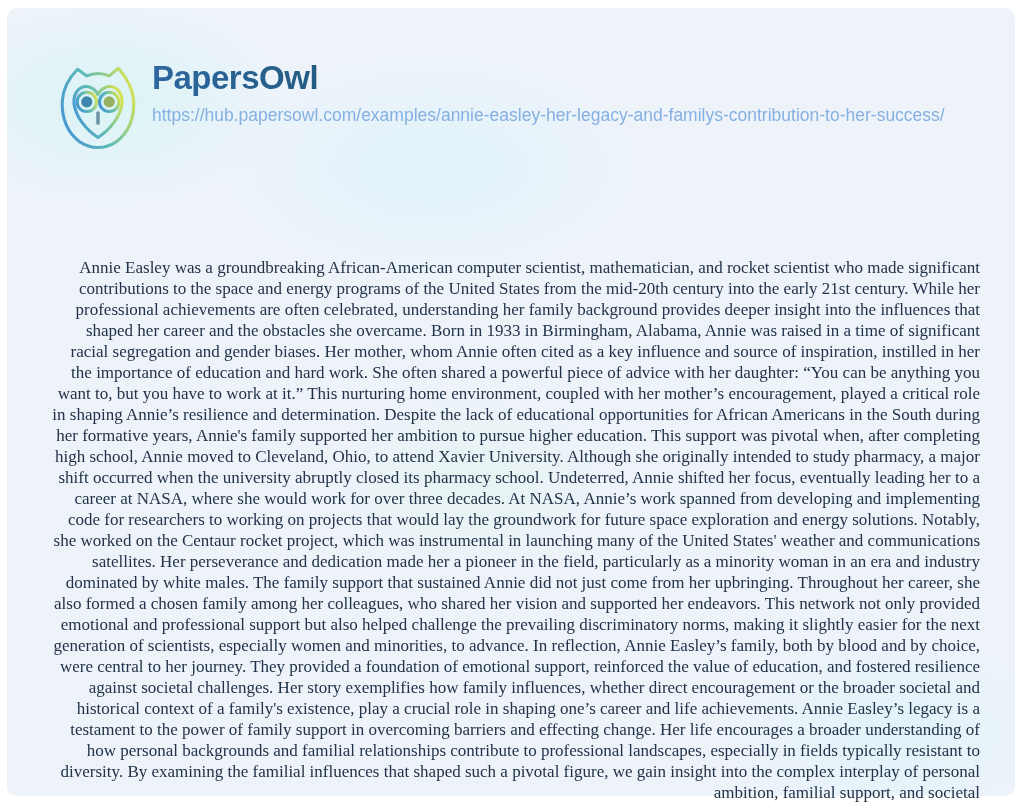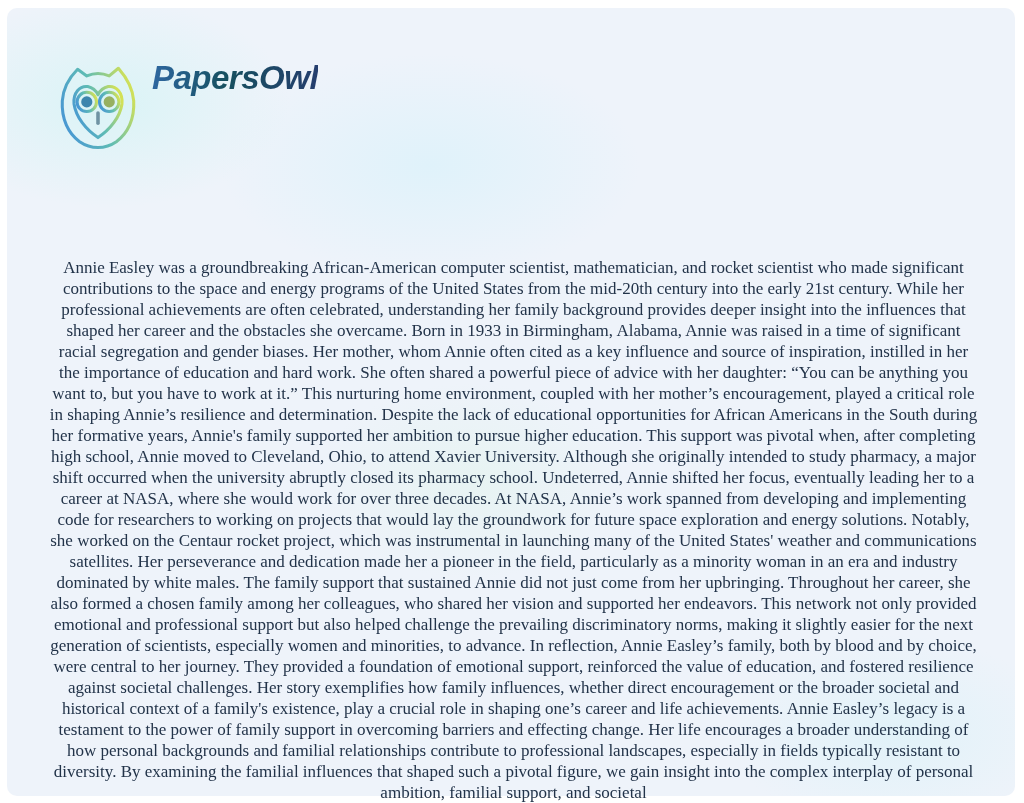--- a/index.html
+++ b/index.html
@@ -22,21 +22,21 @@
       #eef3fa;
   }
   .logo {
     position:absolute;
     left:40px; top:47px;
     width:102px; height:104px;
   }
   .logo svg { width:100%; height:100%; display:block; }
   .brand-block {
     position:absolute;
-    left:145px; top:52px;font-style:italic;
+    left:145px; top:52px;
   }
   .brand {
     font-size:33px;
     font-weight:700;
     letter-spacing:-0.5px;
     line-height:1.1;
     color:#1d4866;
   }
   @supports (-webkit-background-clip: text) {
     .brand {
@@ -67,21 +67,21 @@
     letter-spacing:0.1px;
   }
   .article-body {
     position:absolute;
     left:40px; top:249px;
     width:933px;
     font-family:"Liberation Serif", serif;
     font-size:17px;
     line-height:21px;
     color:#223349;
-    text-align:center;
+    text-align:right;
   }
 </style>
 </head>
 <body>
 
 <div class="canvas">
 
   <div class="logo">
     <span>
       <svg viewBox="0 0 100 100" aria-hidden="true">
@@ -100,18 +100,19 @@
           <path d="M 50 56 L 50 66" stroke="#6f93a3" stroke-width="3.5"></path>
         </g>
         <circle cx="39" cy="45" r="5.5" fill="#3d85ad"></circle>
         <circle cx="61" cy="45" r="5.5" fill="#97b061"></circle>
       </svg>
     </span>
   </div>
 
   <div class="brand-block">
     <div class="brand">PapersOwl</div>
+    <a class="site-url" href="#">https://hub.papersowl.com/examples/annie-easley-her-legacy-and-familys-contribution-to-her-success/</a>
   </div>
 
 
   <p class="article-body">Annie Easley was a groundbreaking African-American computer scientist, mathematician, and rocket scientist who made significant contributions to the space and energy programs of the United States from the mid-20th century into the early 21st century. While her professional achievements are often celebrated, understanding her family background provides deeper insight into the influences that shaped her career and the obstacles she overcame. Born in 1933 in Birmingham, Alabama, Annie was raised in a time of significant racial segregation and gender biases. Her mother, whom Annie often cited as a key influence and source of inspiration, instilled in her the importance of education and hard work. She often shared a powerful piece of advice with her daughter: “You can be anything you want to, but you have to work at it.” This nurturing home environment, coupled with her mother’s encouragement, played a critical role in shaping Annie’s resilience and determination. Despite the lack of educational opportunities for African Americans in the South during her formative years, Annie's family supported her ambition to pursue higher education. This support was pivotal when, after completing high school, Annie moved to Cleveland, Ohio, to attend Xavier University. Although she originally intended to study pharmacy, a major shift occurred when the university abruptly closed its pharmacy school. Undeterred, Annie shifted her focus, eventually leading her to a career at NASA, where she would work for over three decades. At NASA, Annie’s work spanned from developing and implementing code for researchers to working on projects that would lay the groundwork for future space exploration and energy solutions. Notably, she worked on the Centaur rocket project, which was instrumental in launching many of the United States' weather and communications satellites. Her perseverance and dedication made her a pioneer in the field, particularly as a minority woman in an era and industry dominated by white males. The family support that sustained Annie did not just come from her upbringing. Throughout her career, she also formed a chosen family among her colleagues, who shared her vision and supported her endeavors. This network not only provided emotional and professional support but also helped challenge the prevailing discriminatory norms, making it slightly easier for the next generation of scientists, especially women and minorities, to advance. In reflection, Annie Easley’s family, both by blood and by choice, were central to her journey. They provided a foundation of emotional support, reinforced the value of education, and fostered resilience against societal challenges. Her story exemplifies how family influences, whether direct encouragement or the broader societal and historical context of a family's existence, play a crucial role in shaping one’s career and life achievements. Annie Easley’s legacy is a testament to the power of family support in overcoming barriers and effecting change. Her life encourages a broader understanding of how personal backgrounds and familial relationships contribute to professional landscapes, especially in fields typically resistant to diversity. By examining the familial influences that shaped such a pivotal figure, we gain insight into the complex interplay of personal ambition, familial support, and societal</p>
 
 </div>
 
 </body></html>

